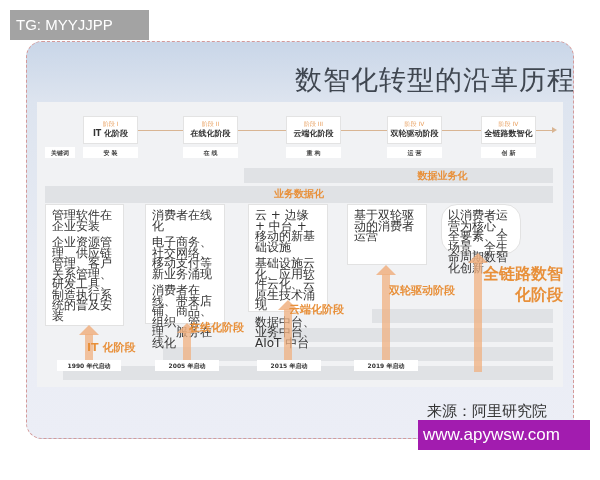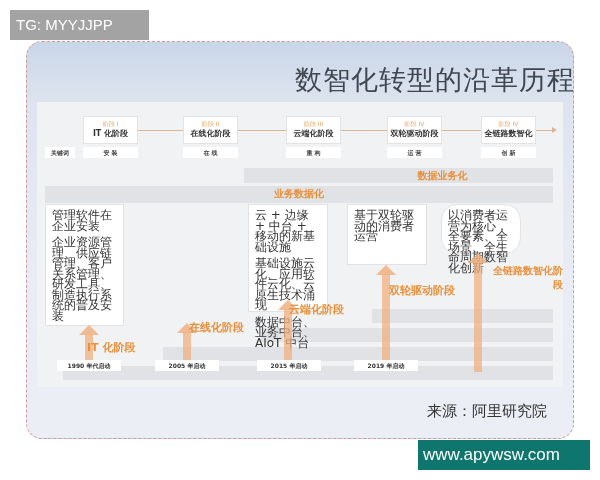--- a/index.html
+++ b/index.html
@@ -6,22 +6,22 @@
   body {
     width: 600px; height: 480px; background: #ffffff; position: relative;
     font-family: "DejaVu Sans", "Liberation Sans", sans-serif; overflow: hidden;
   }
   .wm-top {
     position: absolute; left: 10px; top: 10px; width: 139px; height: 30px;
     background: #a3a3a3; color: #ffffff; font-size: 15px; line-height: 30px;
     padding-left: 6px; font-family: "Liberation Sans", sans-serif; z-index: 5;
   }
   .wm-bottom {
-    position: absolute; left: 418px; top: 440px; width: 172px; height: 30px;
-    background: #0f766e; color: #ffffff; font-size: 17px; line-height: 30px;
+    position: absolute; left: 418px; top: 420px; width: 172px; height: 30px;
+    background: #a21caf; color: #ffffff; font-size: 17px; line-height: 30px;
     padding-left: 5px; font-family: "Liberation Sans", sans-serif; z-index: 5;
   }
   .card {
     position: absolute; left: 26px; top: 41px; width: 548px; height: 398px;
     border: 1px dashed #d49a9a; border-radius: 16px;
     background: linear-gradient(180deg, #c9d6e8 0%, #dde4ef 15%, #e9ecf4 60%, #eceef6 100%);
   }
   .title {
     position: absolute; left: 0; top: 20px; width: 548px; text-align: right;
     font-size: 27px; color: #3f4650; letter-spacing: 1px;
@@ -120,20 +120,25 @@
 
     <div class="band" style="left:224px; top:226px; width:292px; height:14px;"></div>
     <div class="band" style="left:126px; top:245px; width:390px; height:14px;"></div>
     <div class="band" style="left:26px; top:264px; width:490px; height:14px;"></div>
     <div class="band" style="left:335px; top:207px; width:181px; height:14px;"></div>
 
     <div class="box" style="left:8px; top:102px; width:79px; height:122px;">
       <p>管理软件在企业安装</p>
       <p>企业资源管理、供应链管理、客户关系管理、研发工具、制造执行系统的普及安装</p>
     </div>
+    <div class="box" style="left:108px; top:102px; width:80px; height:120px;">
+      <p>消费者在线化</p>
+      <p>电子商务、社交网络、移动支付等新业务涌现</p>
+      <p>消费者在线、带来店铺、商品、组织、管理、服务在线化</p>
+    </div>
     <div class="box" style="left:211px; top:102px; width:80px; height:108px;">
       <p>云 + 边缘 + 中台 + 移动的新基础设施</p>
       <p>基础设施云化、应用软件云化、云原生技术涌现</p>
       <p>数据中台、业务中台、AIoT 中台</p>
     </div>
     <div class="box" style="left:310px; top:102px; width:80px; height:61px;">
       <p>基于双轮驱动的消费者运营</p>
     </div>
     <div class="box" style="left:404px; top:102px; width:80px; height:50px;border-radius:16px;">
       <p>以消费者运营为核心，全要素、全场景、全生命周期数智化创新</p>
@@ -142,21 +147,21 @@
     <div class="arrow" style="left:48px; top:232px; height:26px;"></div>
     <div class="arrow" style="left:146px; top:230px; height:28px;"></div>
     <div class="arrow" style="left:247px; top:207px; height:51px;"></div>
     <div class="arrow" style="left:345px; top:172px; height:86px;"></div>
     <div class="arrow" style="left:437px; top:160px; height:110px;"></div>
 
     <div class="phase" style="left:50px; top:238px;">IT 化阶段</div>
     <div class="phase" style="left:152px; top:218px;">在线化阶段</div>
     <div class="phase" style="left:252px; top:200px;">云端化阶段</div>
     <div class="phase" style="left:352px; top:181px;">双轮驱动阶段</div>
-    <div class="phase" style="left:456px; top:162px; font-size:10px;text-align:right;">全链路数智化阶段</div>
+    <div class="phase" style="left:432px; top:162px; font-size:16px;text-align:right;">全链路数智化阶段</div>
 
     <div class="year" style="left:20px;">1990 年代启动</div>
     <div class="year" style="left:118px;">2005 年启动</div>
     <div class="year" style="left:220px;">2015 年启动</div>
     <div class="year" style="left:317px;">2019 年启动</div>
   </div>
 
   <div class="source">来源：阿里研究院</div>
 </div>
 

